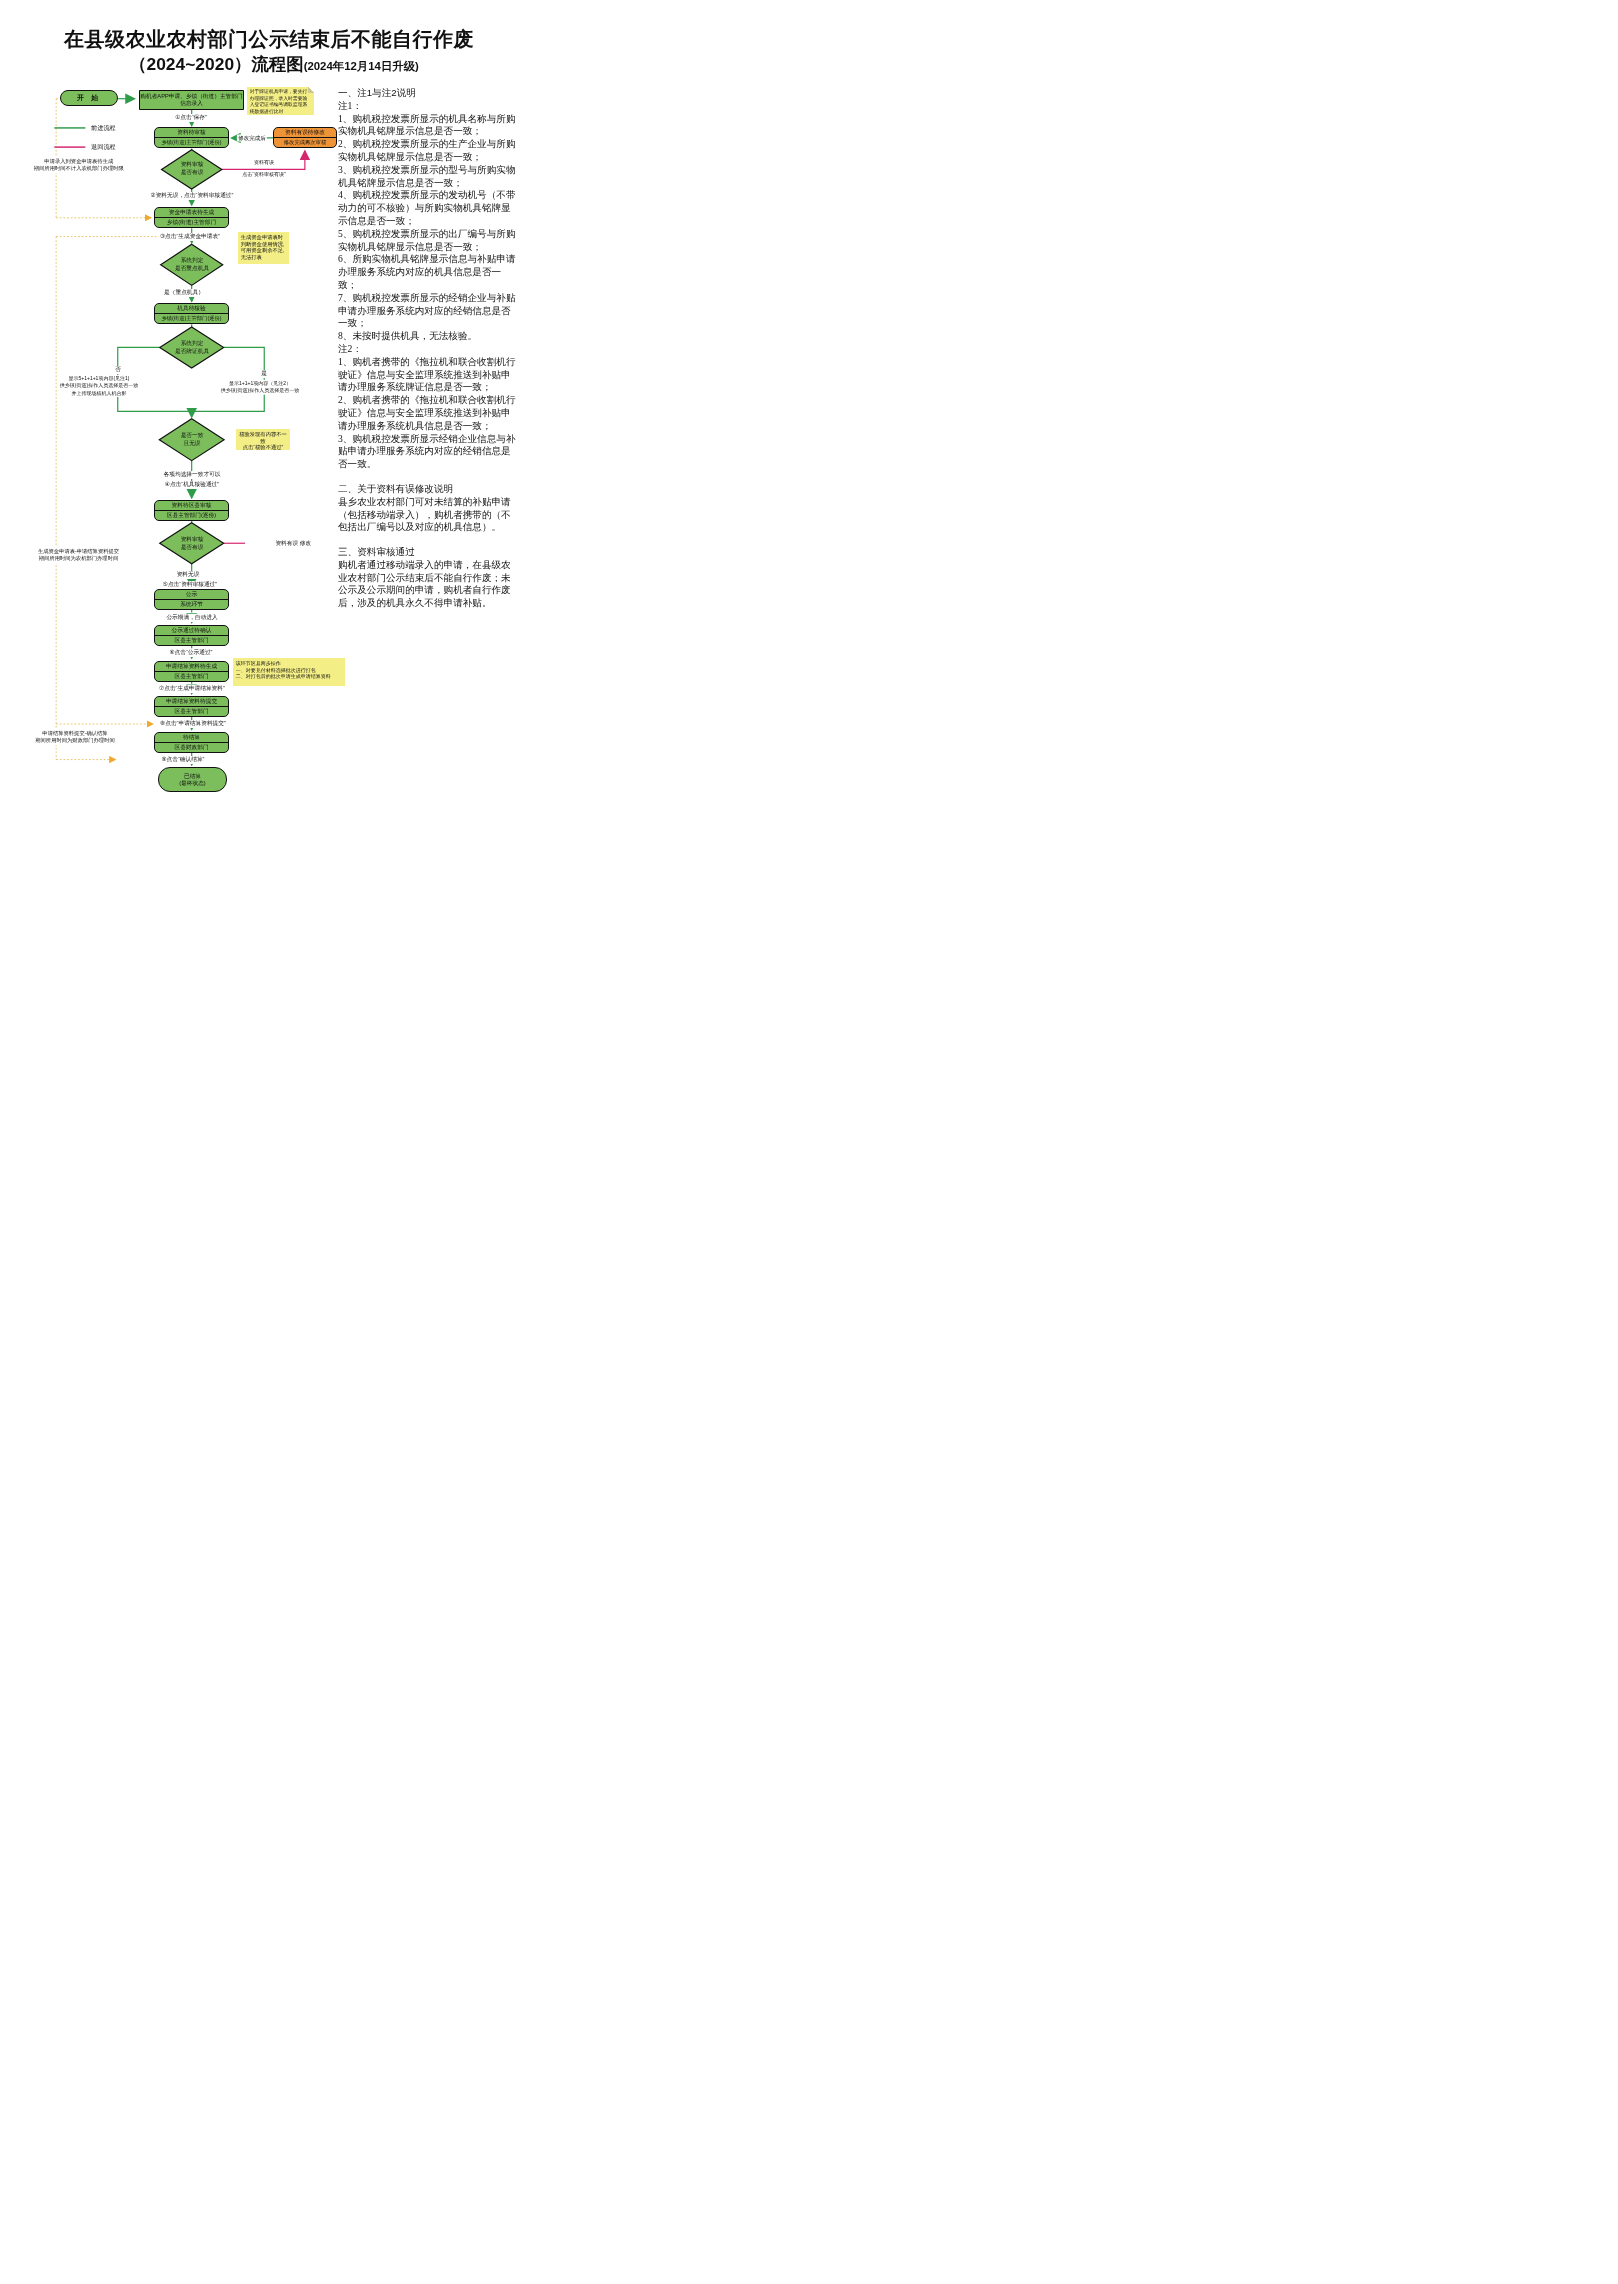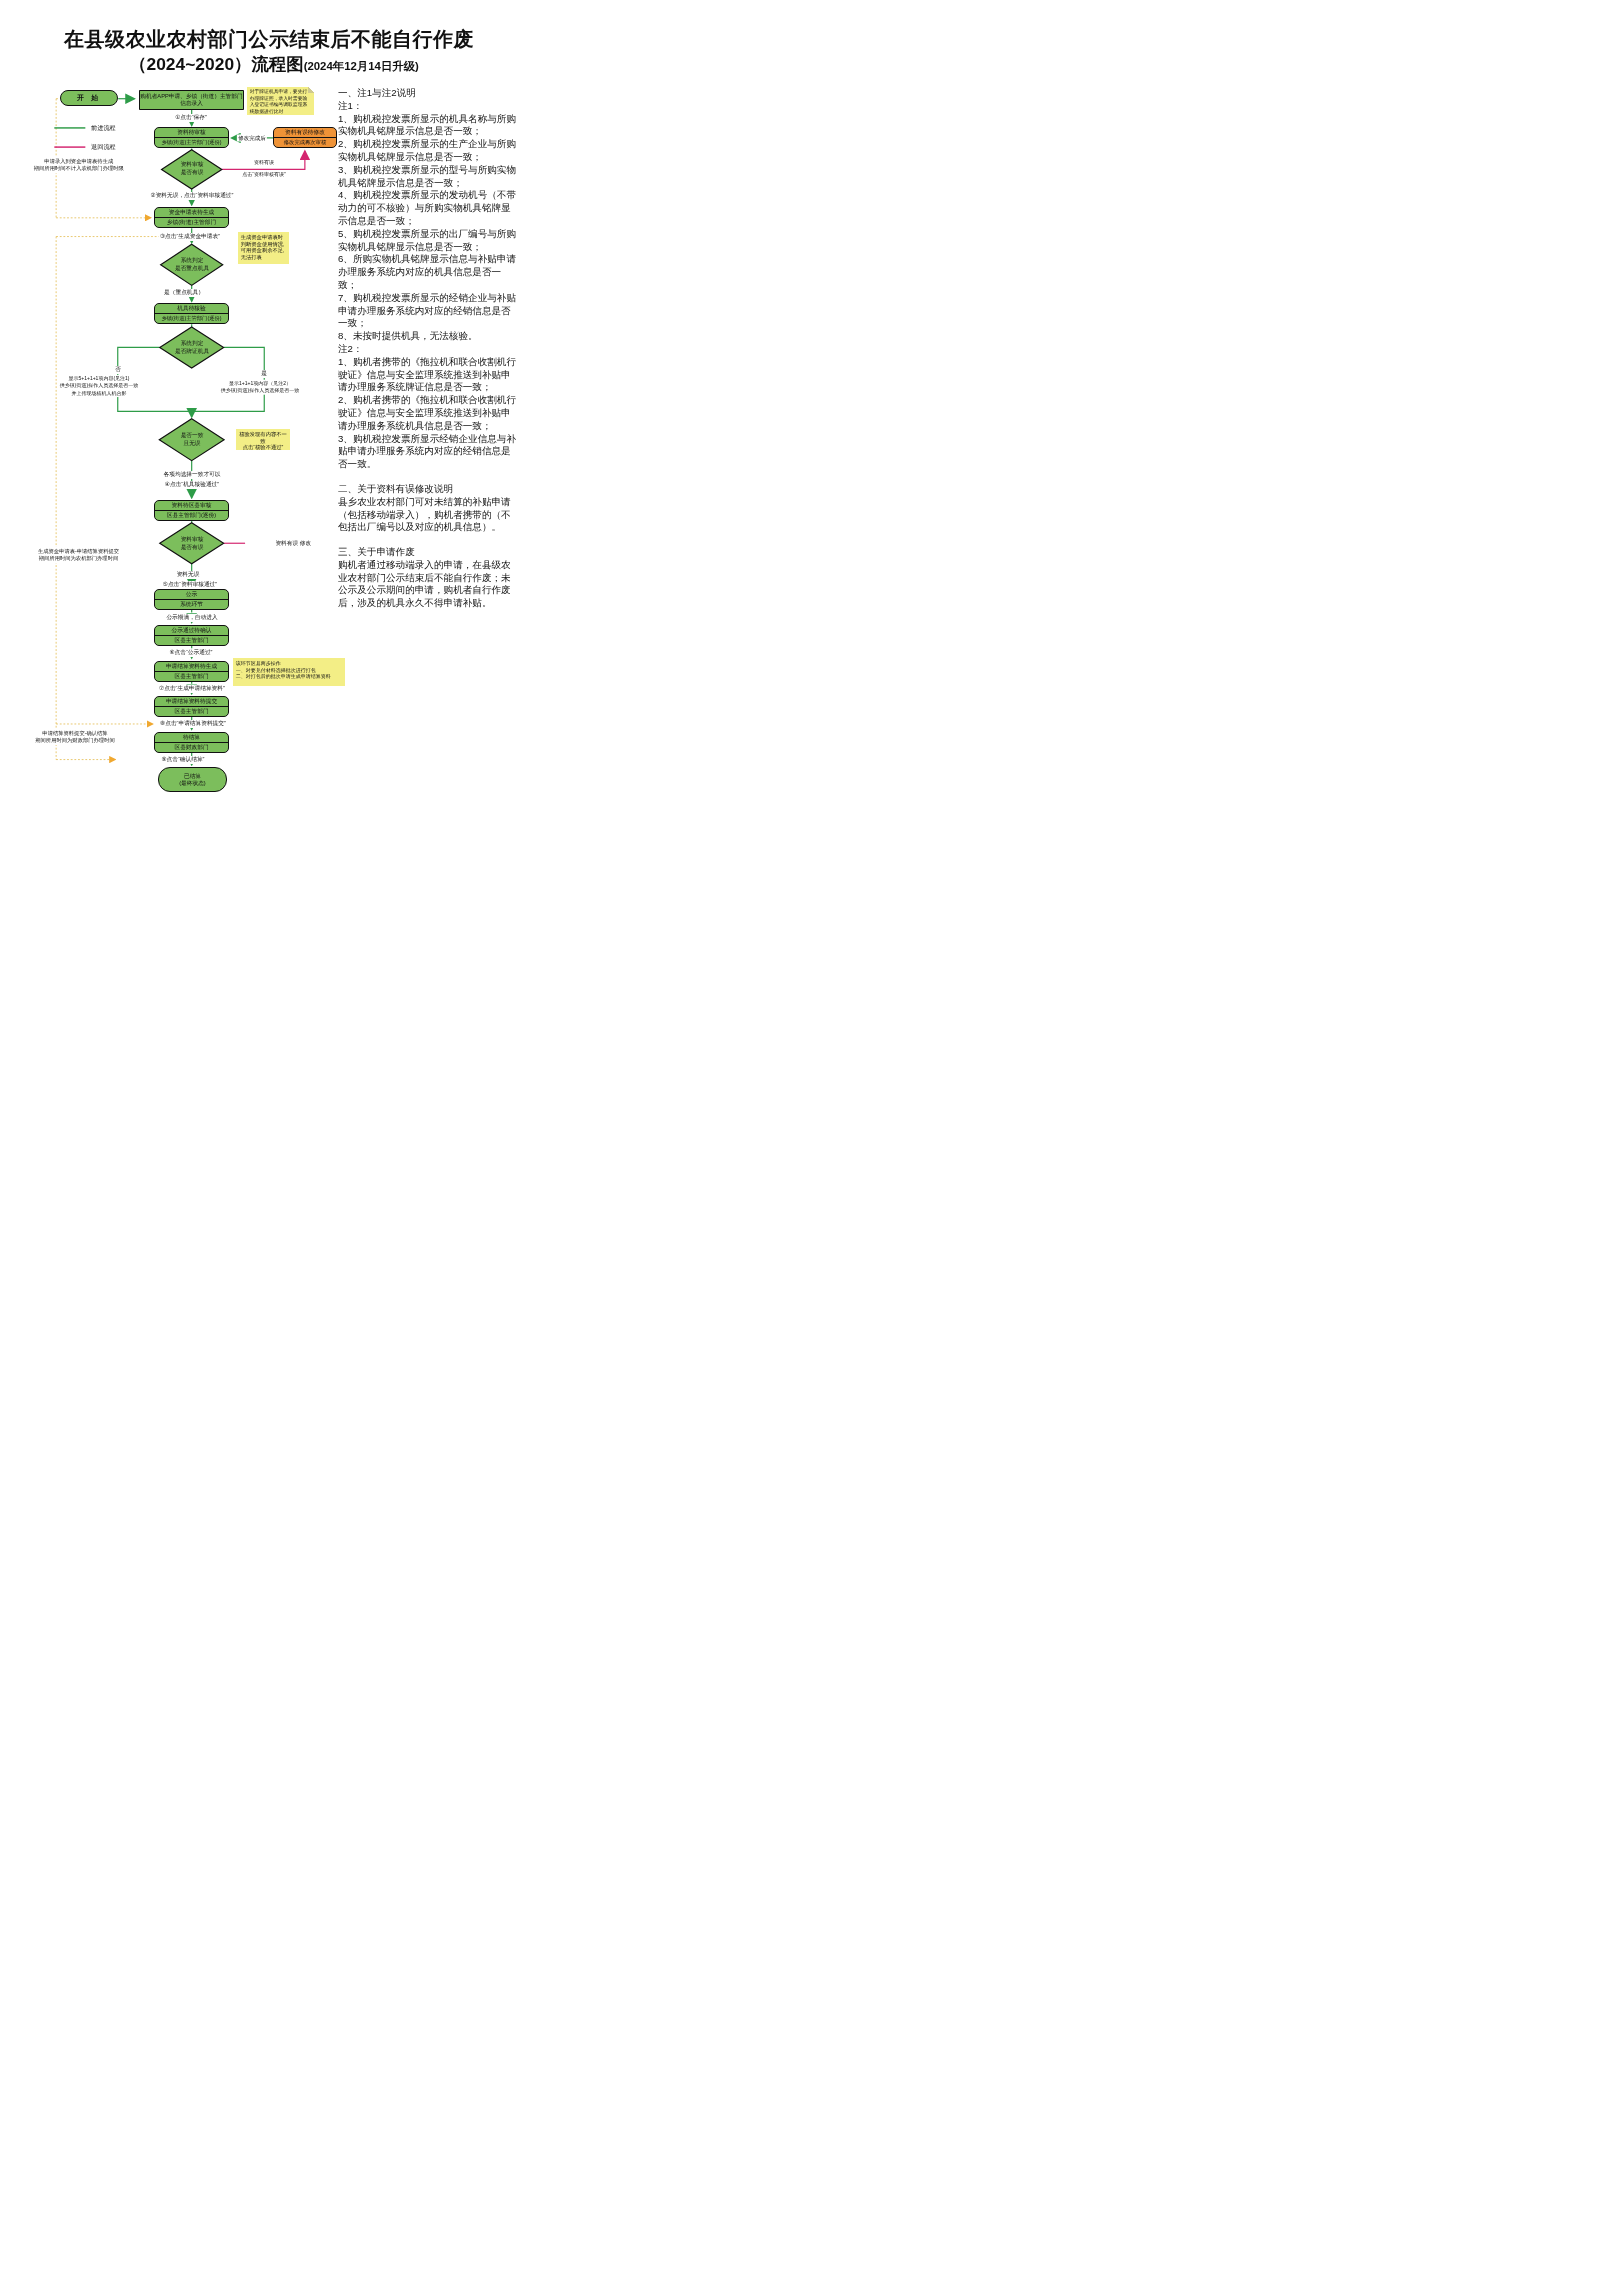--- a/index.html
+++ b/index.html
@@ -36,21 +36,21 @@
   
   .note{position:absolute;background:var(--note);font-size:4.8px;line-height:6.6px;padding:2.3px 2.7px;}
   .note.pre{white-space:pre-line;}
   .fold{position:absolute;top:0;right:0;width:6.4px;height:6.4px;
         background:linear-gradient(225deg,#fff 50%,#cfc98e 50%);}
   .lnote{position:absolute;font-size:5.3px;line-height:7.5px;text-align:center;
          background:#fff;white-space:pre-line;padding:0.5px 0.9px;}
   
   #panel{position:absolute;left:338px;top:87px;width:180px;font-size:9.6px;line-height:12.8px;}
   #panel .ptitle{white-space:pre-line;}
-  #panel .pbody{white-space:pre-line;}
+  #panel .pbody{white-space:pre-line;font-family:Liberation Serif, serif;}
   #panel .gap{height:12px;}
 </style>
 </head>
 <body>
 
 <div id="canvas">
 
   <svg class="layer" width="539" height="809" viewBox="0 0 1181 1772">
     <defs>
       <marker id="ag" markerWidth="9" markerHeight="9" refX="7.5" refY="4.5" orient="auto">
@@ -270,18 +270,18 @@
 7、购机税控发票所显示的经销企业与补贴申请办理服务系统内对应的经销信息是否一致；
 8、未按时提供机具，无法核验。
 注2：
 1、购机者携带的《拖拉机和联合收割机行驶证》信息与安全监理系统推送到补贴申请办理服务系统牌证信息是否一致；
 2、购机者携带的《拖拉机和联合收割机行驶证》信息与安全监理系统推送到补贴申请办理服务系统机具信息是否一致；
 3、购机税控发票所显示经销企业信息与补贴申请办理服务系统内对应的经销信息是否一致。</div>
     <div class="gap"></div>
     <div class="ptitle">二、关于资料有误修改说明</div>
     <div class="pbody">县乡农业农村部门可对未结算的补贴申请（包括移动端录入），购机者携带的（不包括出厂编号以及对应的机具信息）。</div>
     <div class="gap"></div>
-    <div class="ptitle">三、关于申请作废</div>
+    <div class="ptitle">三、资料审核通过</div>
     <div class="pbody">购机者通过移动端录入的申请，在县级农业农村部门公示结束后不能自行作废；未公示及公示期间的申请，购机者自行作废后，涉及的机具永久不得申请补贴。</div>
   </div>
 
 </div>
 
 
 </body></html>

